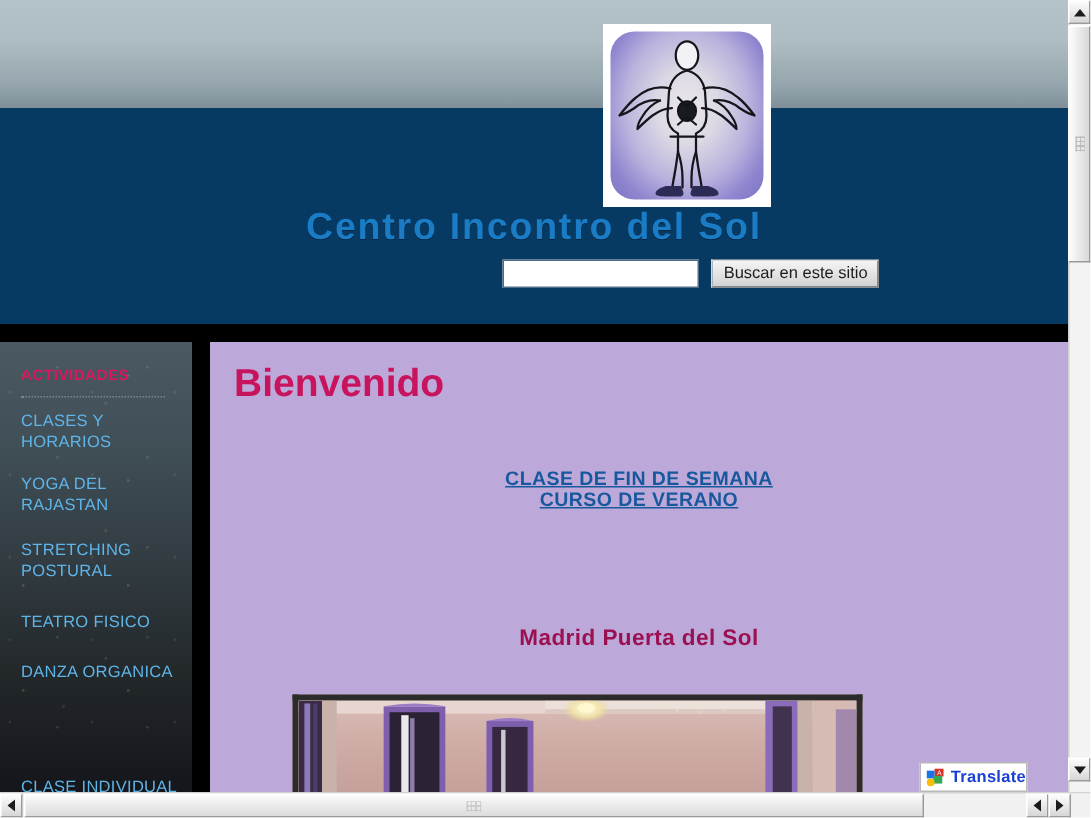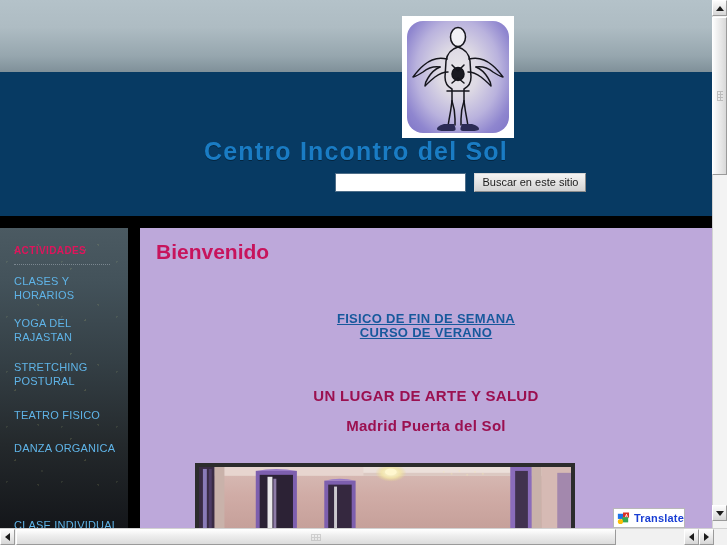--- a/index.html
+++ b/index.html
@@ -98,21 +98,21 @@
     cursor:pointer;
   }
 
   
   #content {
     position:absolute; left:140px; top:0; width:572px; height:300px;
     background:#bda8da; overflow:hidden;
   }
   #welcome {
     position:absolute; left:16px; top:12px;
-    color:#c7145c; font-size:21px; font-weight:bold;
+    color:#c7145c; font-size:26px; font-weight:bold;
   }
   .ctr-link {
     position:absolute; width:572px; text-align:center;
     color:#17599c; font-size:13px; font-weight:bold;
     text-decoration:underline; letter-spacing:.3px; cursor:pointer;
   }
   .ctr-head {
     position:absolute; width:572px; text-align:center;
     color:#9b1050; font-size:15px; font-weight:bold; letter-spacing:.3px;
   }
@@ -239,24 +239,23 @@
         <div class="sb-item" style="top:132px">STRETCHING POSTURAL</div>
         <div class="sb-item" style="top:180px">TEATRO FISICO</div>
         <div class="sb-item" style="top:213px">DANZA ORGANICA</div>
         <div class="sb-item" style="top:290px">CLASE INDIVIDUAL</div>
       </nav>
       <div id="sidebar-edge"></div>
 
       <main id="content">
         <div id="welcome">Bienvenido</div>
 
-        <div class="ctr-link" style="top:83px">FISICO DE FIN DE SEMANA</div>
+        <div class="ctr-link" style="top:83px">CLASE DE FIN DE SEMANA</div>
         <div class="ctr-link" style="top:97px">CURSO DE VERANO </div>
 
-        <div class="ctr-head" style="top:159px">UN LUGAR DE ARTE Y SALUD</div>
         <div class="ctr-head" style="top:189px">Madrid Puerta del Sol</div>
 
         <div id="photo">
           <svg id="photo-inner" viewBox="0 0 380 65" preserveAspectRatio="none">
             <defs>
               <linearGradient id="wallg" x1="0" y1="0" x2="0" y2="1">
                 <stop offset="0%" stop-color="#d8bcb6"></stop>
                 <stop offset="45%" stop-color="#d0aca6"></stop>
                 <stop offset="100%" stop-color="#c59f99"></stop>
               </linearGradient>

